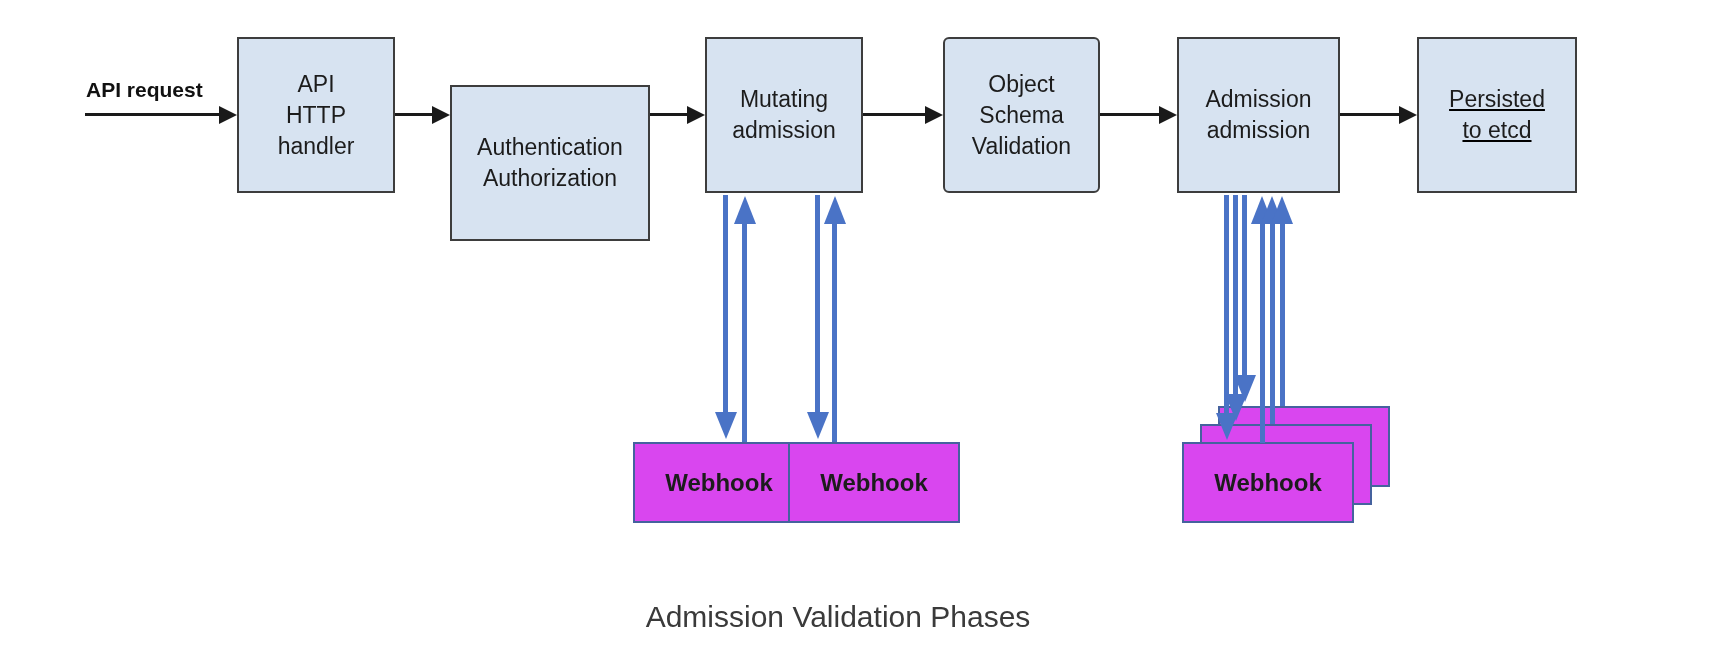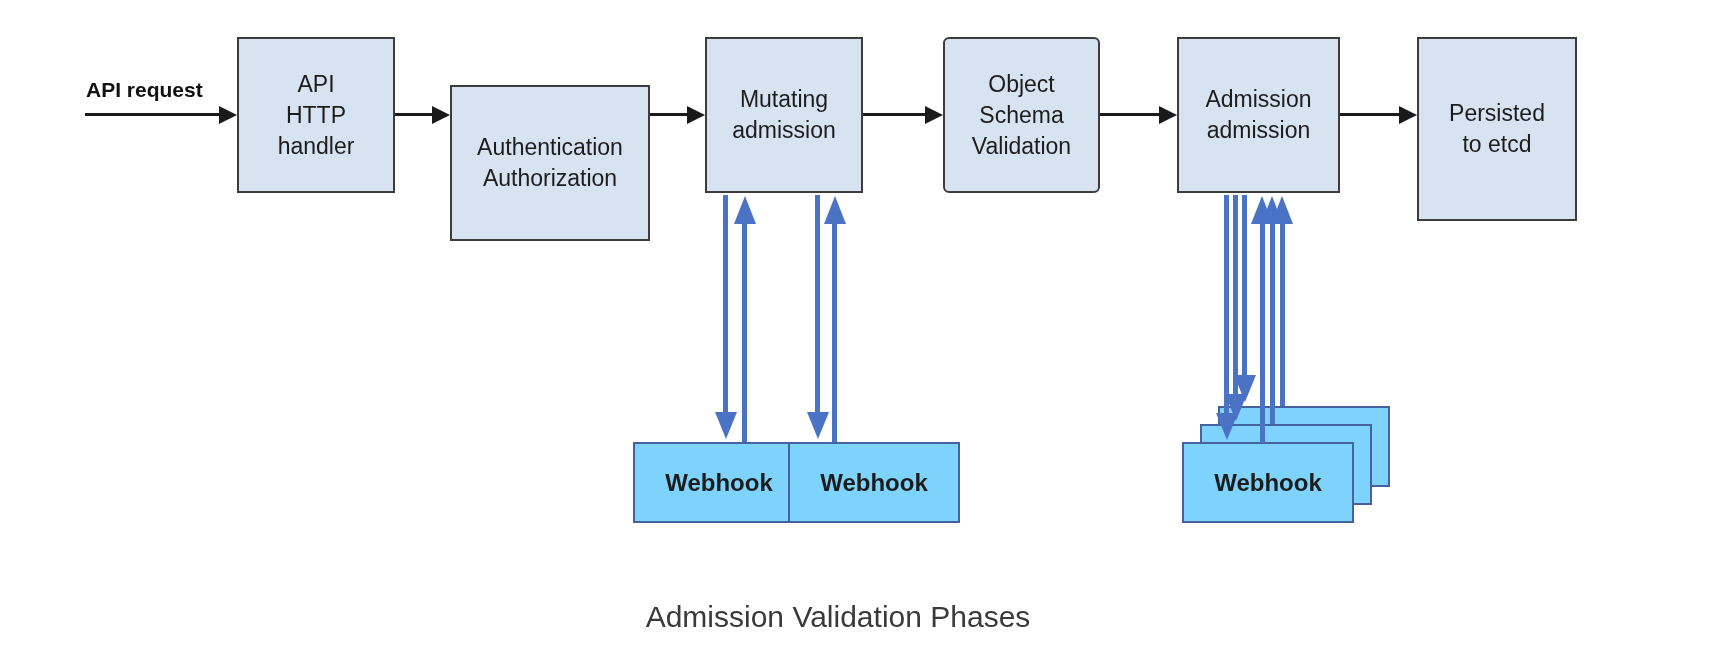--- a/index.html
+++ b/index.html
@@ -22,21 +22,21 @@
     white-space:pre-line;
     text-align:center;
     font-size:23px;
     line-height:31px;
     color:#1c1c1c;
   }
   
   .webhook{
     position:absolute;
     width:172px;height:81px;
-    background:#7dd3fc;
+    background:#d946ef;
     border:2px solid #45629e;
     box-sizing:border-box;
     display:flex;align-items:center;justify-content:center;
   }
   .webhook-label{
     font-size:24px;
     font-weight:700;
     color:#1c1c1c;
   }
   
@@ -100,21 +100,21 @@
   </div>
   <div class="node" style="left:943px;top:37px;width:157px;height:156px;border-radius:6px;">
     <span class="node-label">Object
 Schema
 Validation</span>
   </div>
   <div class="node" style="left:1177px;top:37px;width:163px;height:156px;">
     <span class="node-label">Admission
 admission</span>
   </div>
-  <div class="node" style="left:1417px;top:37px;width:160px;height:184px;">
+  <div class="node" style="left:1417px;top:37px;width:160px;height:156px;text-decoration:underline;">
     <span class="node-label">Persisted
 to etcd</span>
   </div>
 
   <div class="hline" style="left:395px;top:113px;width:38px;"></div>
   <div class="head-right" style="left:432px;top:106px;"></div>
 
   <div class="hline" style="left:650px;top:113px;width:37px;"></div>
   <div class="head-right" style="left:687px;top:106px;"></div>
 

